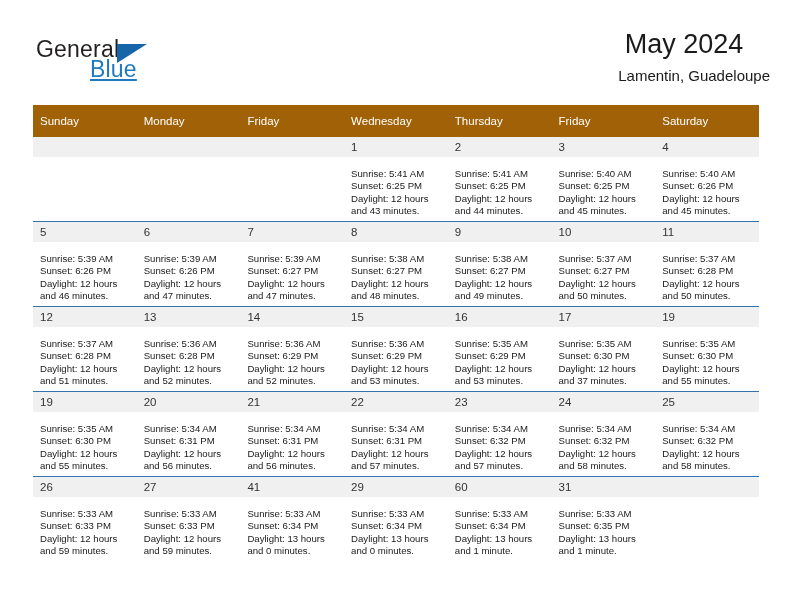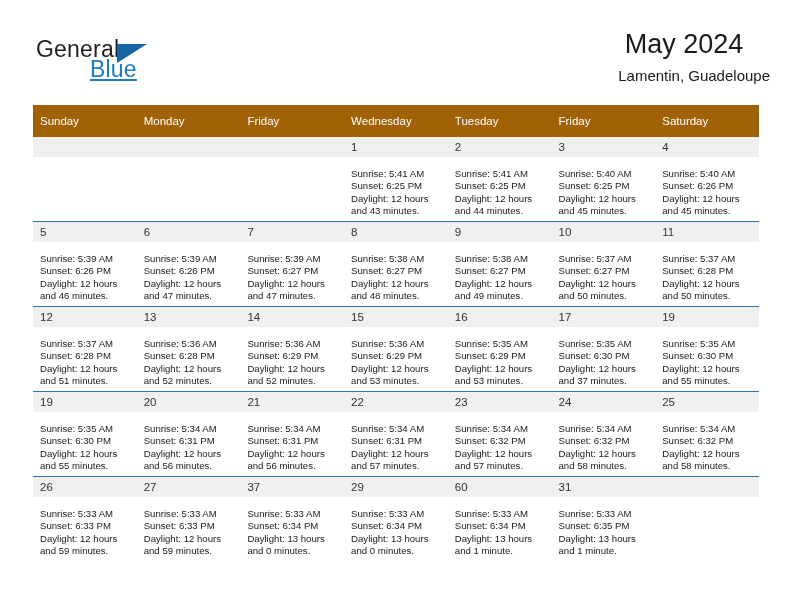--- a/index.html
+++ b/index.html
@@ -152,21 +152,21 @@
     </div>
   </div>
 
   <table class="calendar">
     <thead>
       <tr>
         <th>Sunday</th>
         <th>Monday</th>
         <th>Friday</th>
         <th>Wednesday</th>
-        <th>Tuesday</th>
+        <th>Thursday</th>
         <th>Friday</th>
         <th>Saturday</th>
       </tr>
     </thead>
     <tbody>
 
       <tr class="week-row">
         <td>
           <span class="daynum"></span>
           <div class="details">
@@ -443,21 +443,21 @@
         <td>
           <span class="daynum">27</span>
           <div class="details">
             <div>Sunrise: 5:33 AM</div>
             <div>Sunset: 6:33 PM</div>
             <div>Daylight: 12 hours</div>
             <div>and 59 minutes.</div>
           </div>
         </td>
         <td>
-          <span class="daynum">37</span>
+          <span class="daynum">41</span>
           <div class="details">
             <div>Sunrise: 5:33 AM</div>
             <div>Sunset: 6:34 PM</div>
             <div>Daylight: 13 hours</div>
             <div>and 0 minutes.</div>
           </div>
         </td>
         <td>
           <span class="daynum">29</span>
           <div class="details">

